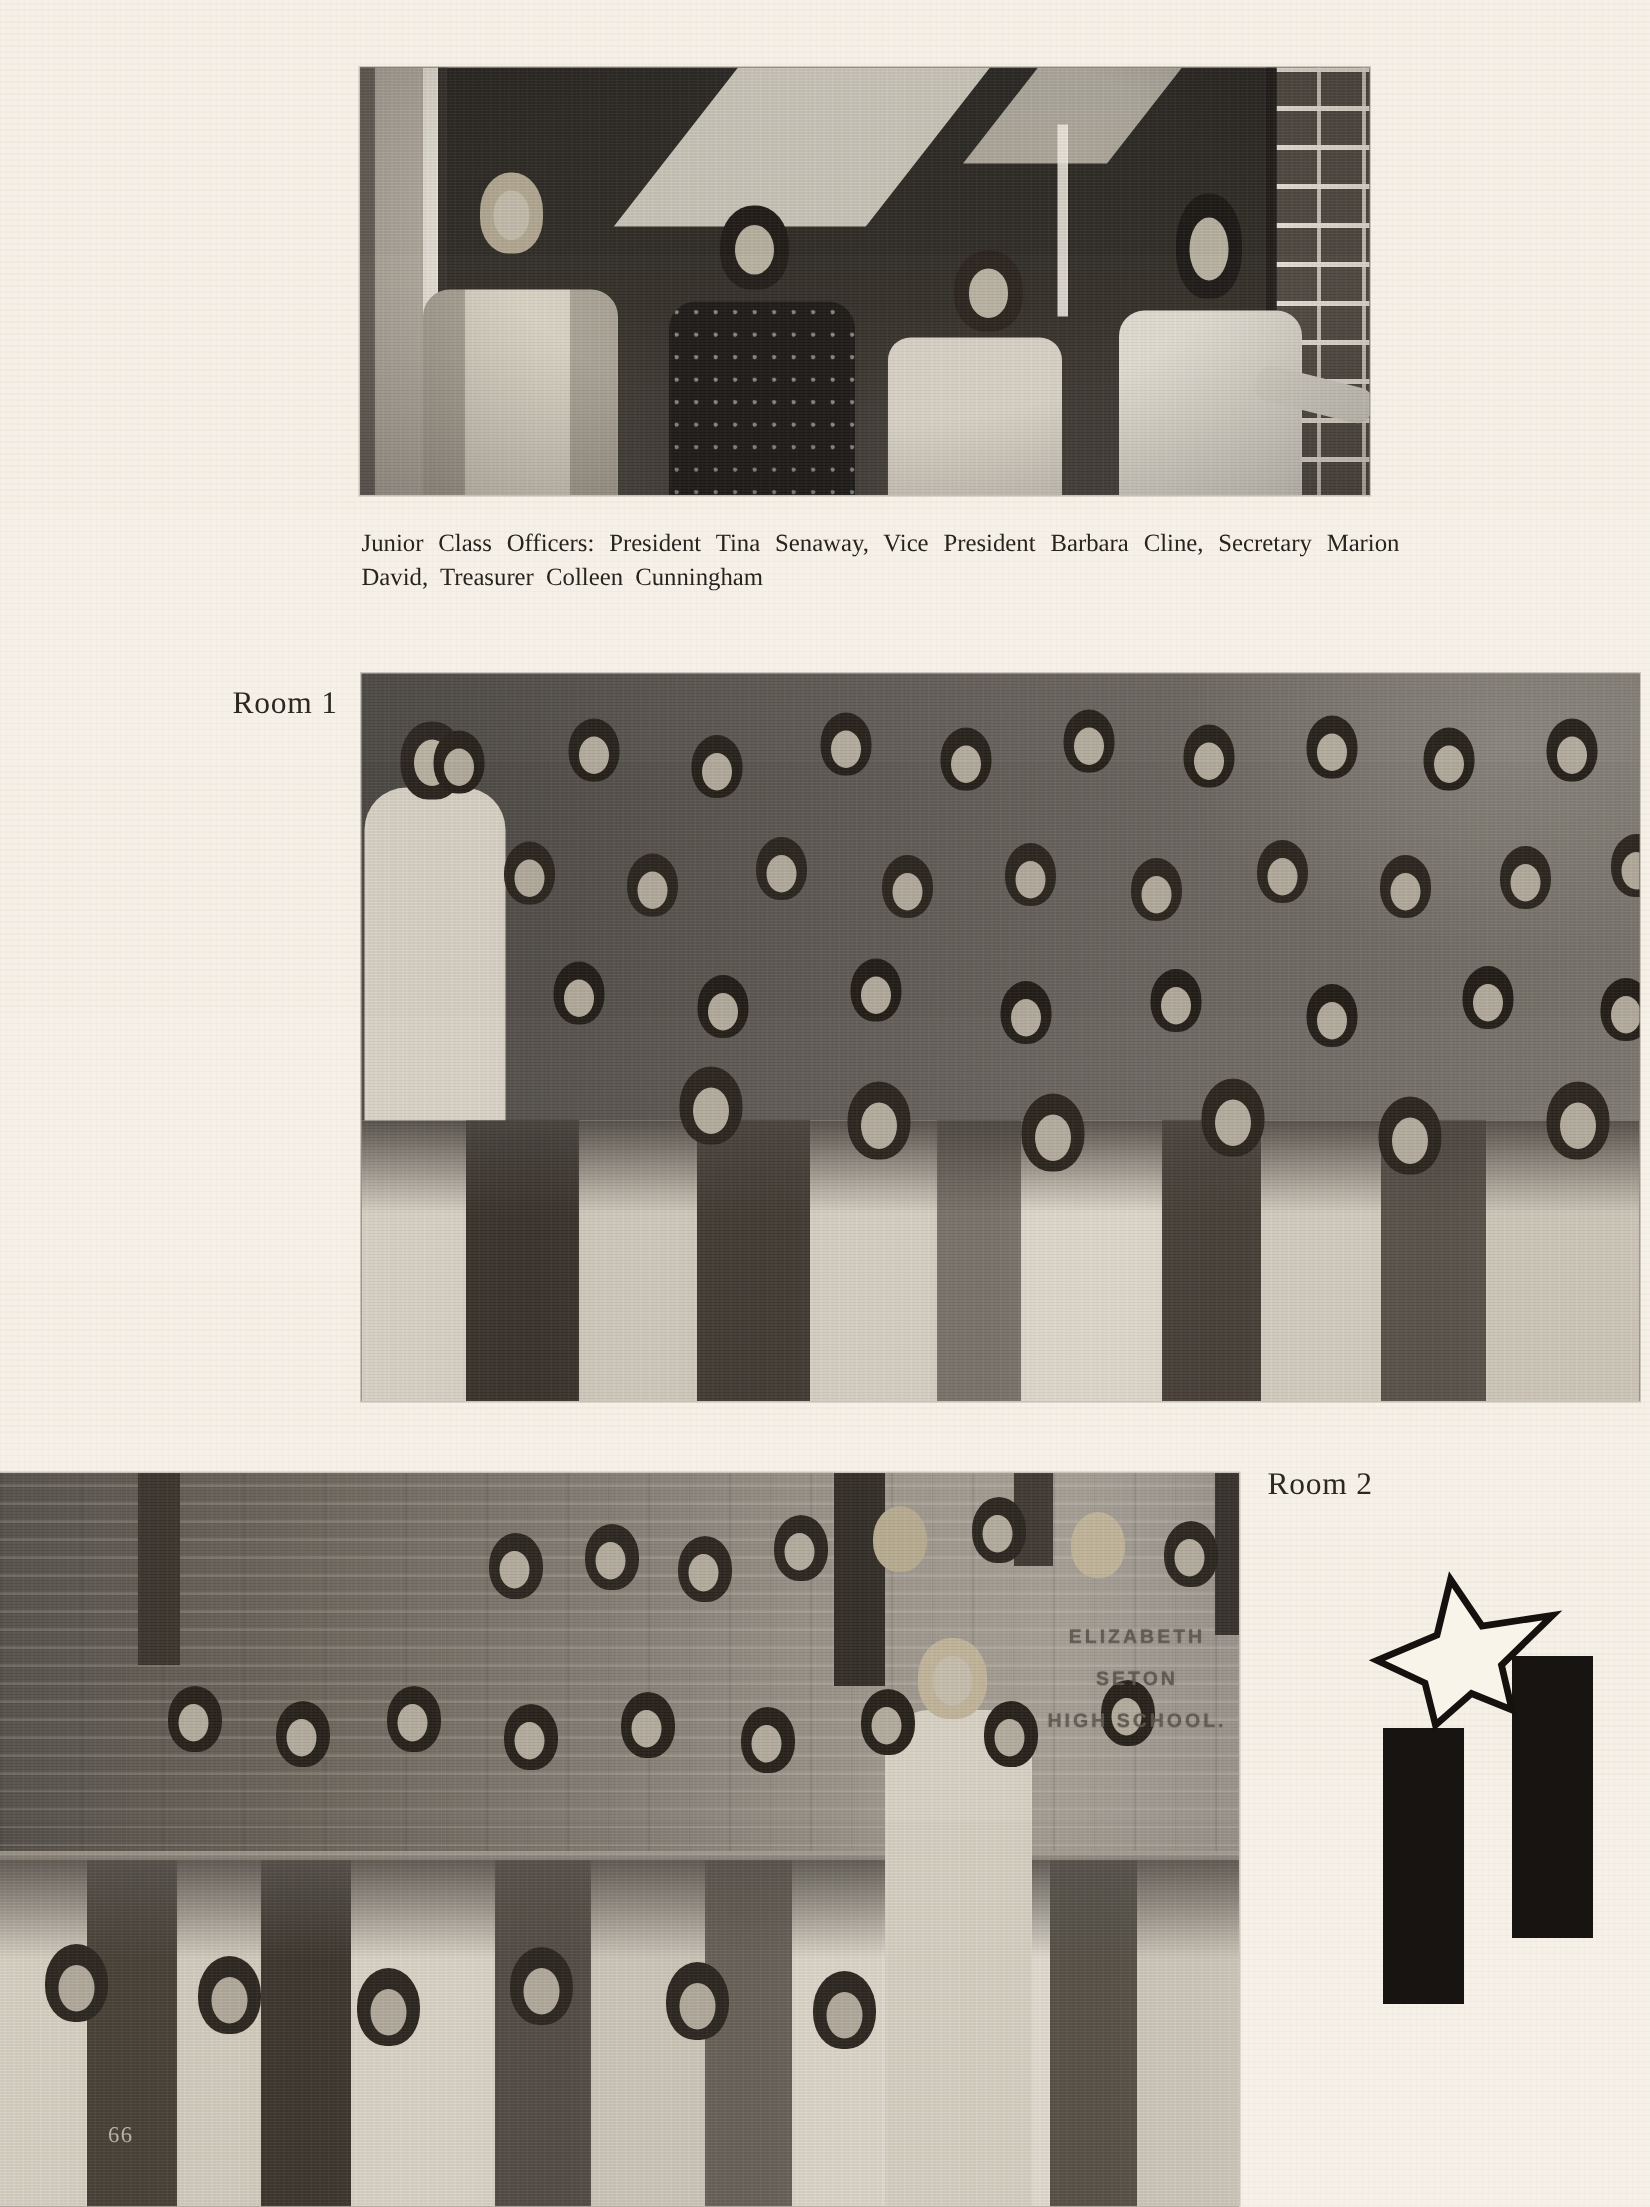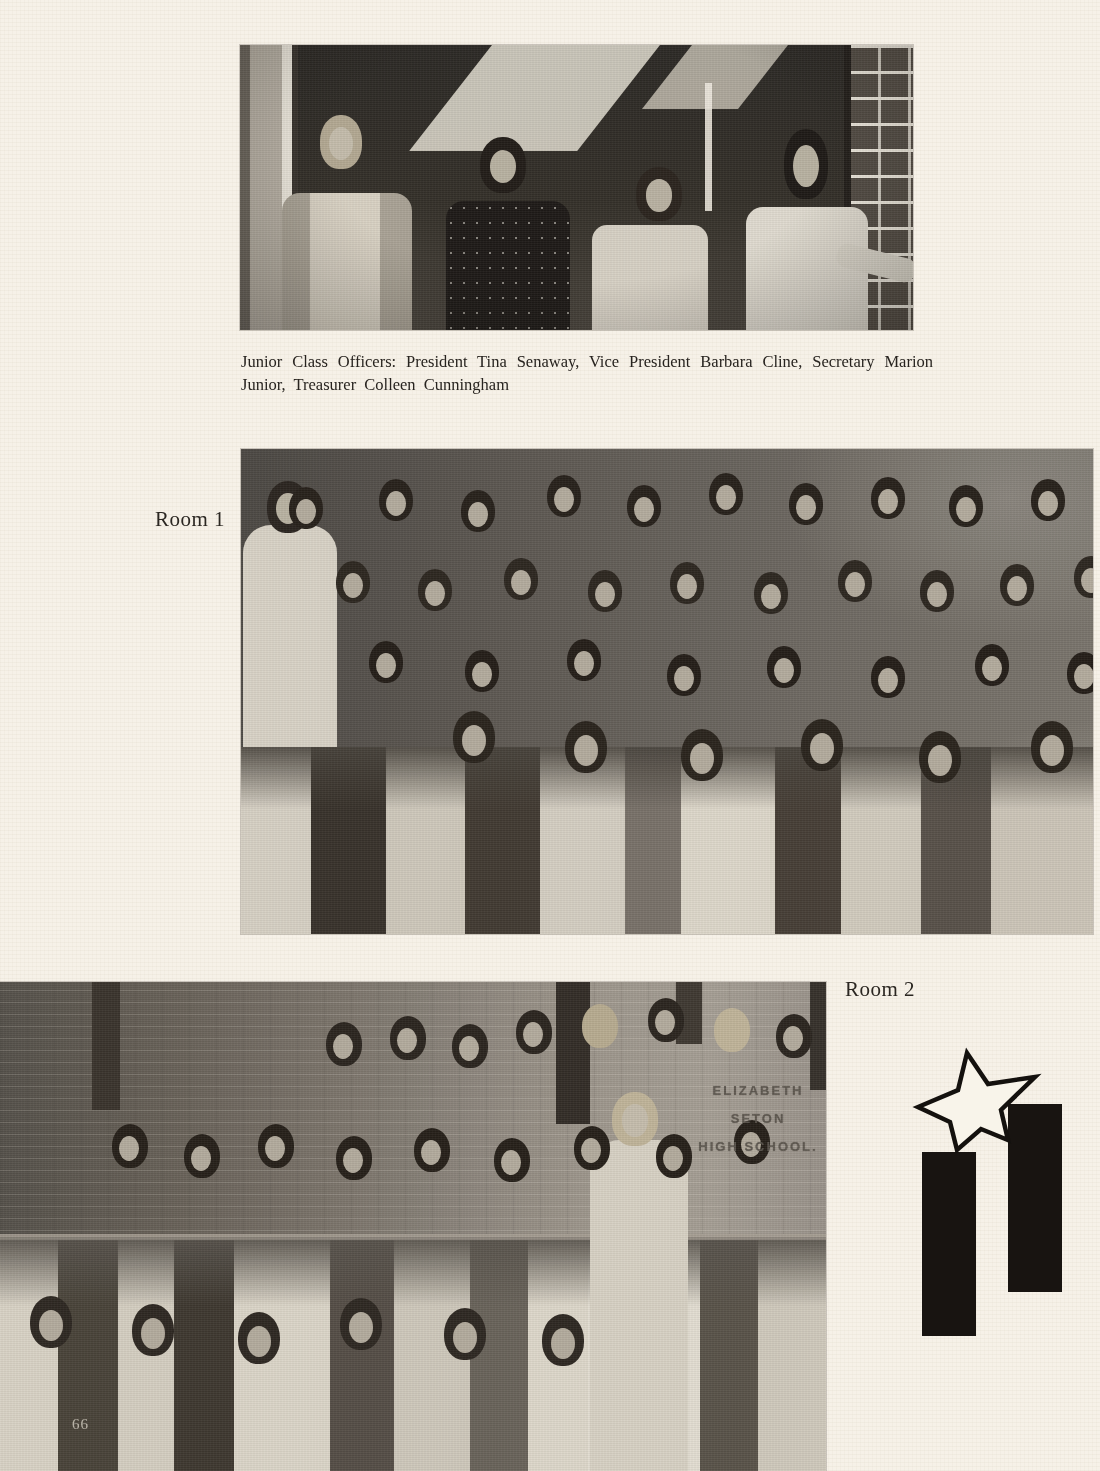--- a/index.html
+++ b/index.html
@@ -73,21 +73,21 @@
   .of-h3{left:396px;top:122px;width:46px;height:54px;background:#2b241e;}
   .of-h4{left:544px;top:84px;width:44px;height:70px;background:#1e1a16;}
   .of-vig{inset:0;background:radial-gradient(ellipse at 50% 38%, transparent 52%, rgba(18,16,13,.28) 100%);}
 
   
   .caption{left:241px;top:350px;width:692px;color:#27231f;
     font:16.5px/1.42 "Liberation Serif",serif;word-spacing:4px;}
   .cap1{display:block;text-align:justify;text-align-last:justify;}
   .cap2{display:block;}
   .room-label{font:21px "Liberation Serif",serif;color:#2b2722;letter-spacing:.5px;}
-  .room1-label{left:155px;top:507px;}
+  .room1-label{left:155px;top:456px;}
   .room14-label{left:845px;top:977px;}
 
   
   .room1{left:241px;top:449px;width:852px;height:485px;}
   .r1-base{inset:0;background:
       radial-gradient(ellipse 320px 200px at 90% 10%, rgba(214,209,198,.22), transparent 70%),
       radial-gradient(ellipse 260px 180px at 100% 82%, rgba(222,217,206,.28), transparent 70%),
       linear-gradient(100deg,#4c4843 0%,#5f5a54 35%,#6e6962 65%,#7b766e 100%);}
   .r1-leftfig{left:2px;top:76px;width:94px;height:409px;border-radius:28px 28px 0 0;
     background:linear-gradient(180deg,#d8d2c6 0 235px,#878177 235px 275px,#6b655d 275px);}
@@ -159,21 +159,21 @@
     <div class="head of-h1"></div>
     <div class="head of-h2"></div>
     <div class="head of-h3"></div>
     <div class="head of-h4"></div>
     <div class="of-vig"></div>
     <div class="grain"></div>
   </div>
 
   <div class="caption">
     <span class="cap1">Junior Class Officers: President Tina Senaway, Vice President Barbara Cline, Secretary Marion</span>
-    <span class="cap2">Junior, Treasurer Colleen Cunningham</span>
+    <span class="cap2">David, Treasurer Colleen Cunningham</span>
   </div>
 
   <div class="room-label room1-label">Room 1</div>
   <div class="photo room1">
     <div class="r1-base"></div>
     <div class="r1-leftfig"></div>
     <div class="head r1-lf-head"></div>
     <div class="r1-torso"></div>
     <div class="hrow r1a">
         <div class="hair"></div>

